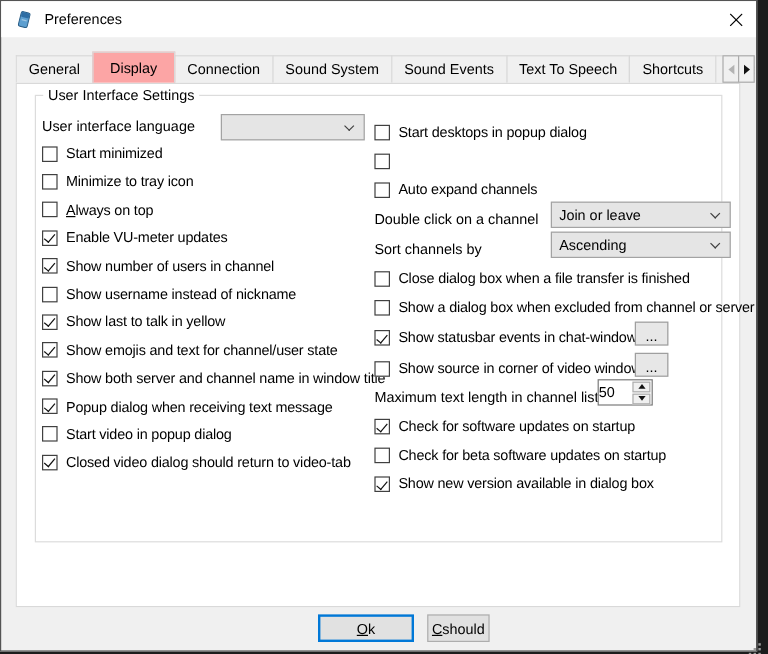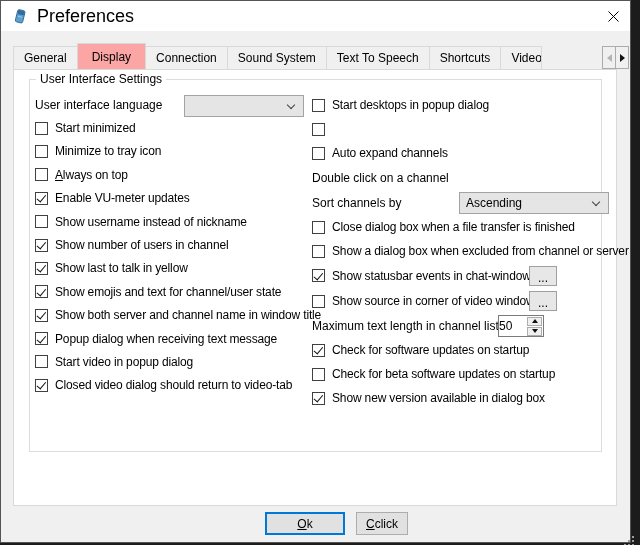--- a/index.html
+++ b/index.html
@@ -4,21 +4,21 @@
 <style>
   * { margin:0; padding:0; box-sizing:border-box; }
   html,body { width:640px; height:545px; overflow:hidden; }
   body { background:#1c1c1c; font-family:"Liberation Sans", sans-serif; font-size:12px; color:#000; position:relative; }
 
   .window { position:absolute; left:0; top:0; width:631px; height:543px; background:#f0f0f0; border:1px solid #545454; }
 
   
   .titlebar { position:absolute; left:0; top:0; width:100%; height:30px; background:#fff; display:flex; align-items:center; }
   .app-icon { margin-left:11px; width:16px; height:16px; flex:0 0 16px; }
-  .title-text { margin-left:9px; font-size:18px; color:#000; }
+  .title-text { margin-left:9px; font-size:12px; color:#000; }
   .close-btn { position:absolute; right:0; top:0; width:34px; height:30px; display:flex; align-items:center; justify-content:center; }
 
   
   .tabbar { position:absolute; left:12px; top:40px; right:1px; height:28px; display:flex; align-items:flex-end; overflow:hidden;text-align:right; }
   .tab { height:23px; background:#f0f0f0; border:1px solid #d9d9d9; border-bottom:none; padding:0 10px; display:flex; align-items:center; white-space:nowrap; margin-right:-1px; }
   .tab.active { height:27px; background:#fca5a5; padding:0 14px; z-index:5; position:relative; margin-bottom:-1px; border-bottom:1px solid #fff; }
   .tab.truncated { width:42px; overflow:hidden; padding-right:0; }
   .tab-scrollers { position:absolute; right:1px; top:45px; height:23px; display:flex; z-index:8; }
   .scr-btn { width:14px; height:23px; background:#f0f0f0; border:1px solid #ababab; display:flex; align-items:center; justify-content:center; margin-left:-1px; }
   .tri-left { width:0; height:0; border-top:4px solid transparent; border-bottom:4px solid transparent; border-right:5px solid #b3b3b3; }
@@ -28,21 +28,21 @@
   .page { position:absolute; left:12px; top:68px; width:604px; height:437px; background:#fff; border:1px solid #d9d9d9; }
   .groupbox { position:absolute; left:15px; top:9px; width:573px; height:373px; border:1px solid #dcdcdc; }
   .groupbox-title { position:absolute; top:-8px; left:6px; background:#fff; padding:0 4px; font-size:12px; }
 
   .col { position:absolute; top:23px; }
   .left-col  { left:21px;  width:277px; }
   .right-col { left:298px; width:304px; }
 
   .row { display:flex; align-items:center; position:relative; white-space:nowrap; }
   .left-col .row { height:23.4px; }
-  .right-col .row { height:24px; }
+  .right-col .row { height:24px;align-items:flex-end; }
   .row.h25 { height:25px; }
   .row.h26 { height:26px; }
   .lang-row { height:26px; }
 
   .cb { width:13px; height:13px; background:#fff; border:1px solid #404040; position:relative; flex:0 0 13px; margin-right:7px; }
   .cb.checked::after { content:""; position:absolute; left:2.5px; top:0.5px; width:4px; height:7.5px; border-right:1.6px solid #101010; border-bottom:1.6px solid #101010; transform:rotate(40deg); }
   .cb-label { font-size:12px; letter-spacing:-0.15px; }
   .mn { text-decoration:underline; }
 
   .combo { position:absolute; height:22px; background:#e5e5e5; border:1px solid #a3a3a3; display:flex; align-items:center; padding:0 20px 0 6px; font-size:12px; }
@@ -96,20 +96,23 @@
       <div class="tab active">
     <span class="tab-label">Display</span>
   </div>
       <div class="tab">
     <span class="tab-label">Connection</span>
   </div>
       <div class="tab">
     <span class="tab-label">Sound System</span>
   </div>
       <div class="tab">
+    <span class="tab-label">Sound Events</span>
+  </div>
+      <div class="tab">
     <span class="tab-label">Text To Speech</span>
   </div>
       <div class="tab">
     <span class="tab-label">Shortcuts</span>
   </div>
       <div class="tab truncated">
     <span class="tab-label">Video</span>
   </div>
     </div>
   <div class="tab-scrollers">
@@ -145,26 +148,26 @@
   </div>
           <div class="row cbrow">
     <span class="cb"></span>
     <span class="cb-label"><span class="mn">A</span>lways on top</span>
   </div>
           <div class="row cbrow">
     <span class="cb checked"></span>
     <span class="cb-label">Enable VU-meter updates</span>
   </div>
           <div class="row cbrow">
+    <span class="cb checked"></span>
+    <span class="cb-label">Show number of users in channel</span>
+  </div>
+          <div class="row cbrow">
     <span class="cb"></span>
     <span class="cb-label">Show username instead of nickname</span>
-  </div>
-          <div class="row cbrow">
-    <span class="cb checked"></span>
-    <span class="cb-label">Show number of users in channel</span>
   </div>
           <div class="row cbrow">
     <span class="cb checked"></span>
     <span class="cb-label">Show last to talk in yellow</span>
   </div>
           <div class="row cbrow">
     <span class="cb checked"></span>
     <span class="cb-label">Show emojis and text for channel/user state</span>
   </div>
           <div class="row cbrow">
@@ -196,20 +199,24 @@
     <span class="cb"></span>
   </div>
           <div class="row cbrow">
     <span class="cb"></span>
     <span class="cb-label">Auto expand channels</span>
   </div>
         </div>
 
       <div class="row h25">
         <span>Double click on a channel</span>
+        <div class="combo combo-right">
+          <span>Join or leave</span>
+          <span class="chev"></span>
+        </div>
       </div>
       <div class="row h25">
         <span>Sort channels by</span>
         <div class="combo combo-right">
           <span>Ascending</span>
           <span class="chev"></span>
         </div>
       </div>
 
       <div>
@@ -263,17 +270,17 @@
     <span class="cb-label">Show new version available in dialog box</span>
   </div>
         </div>
     </div>
   </div>
 
   <div class="btn btn-ok">
     <span><span class="mn">O</span><span>k</span></span>
   </div>
   <div class="btn btn-cancel">
-    <span><span class="mn">C</span><span>click</span></span>
+    <span><span class="mn">C</span><span>should</span></span>
   </div>
 
   <div class="resize-grip"></div>
 </div>
 
 </body></html>

